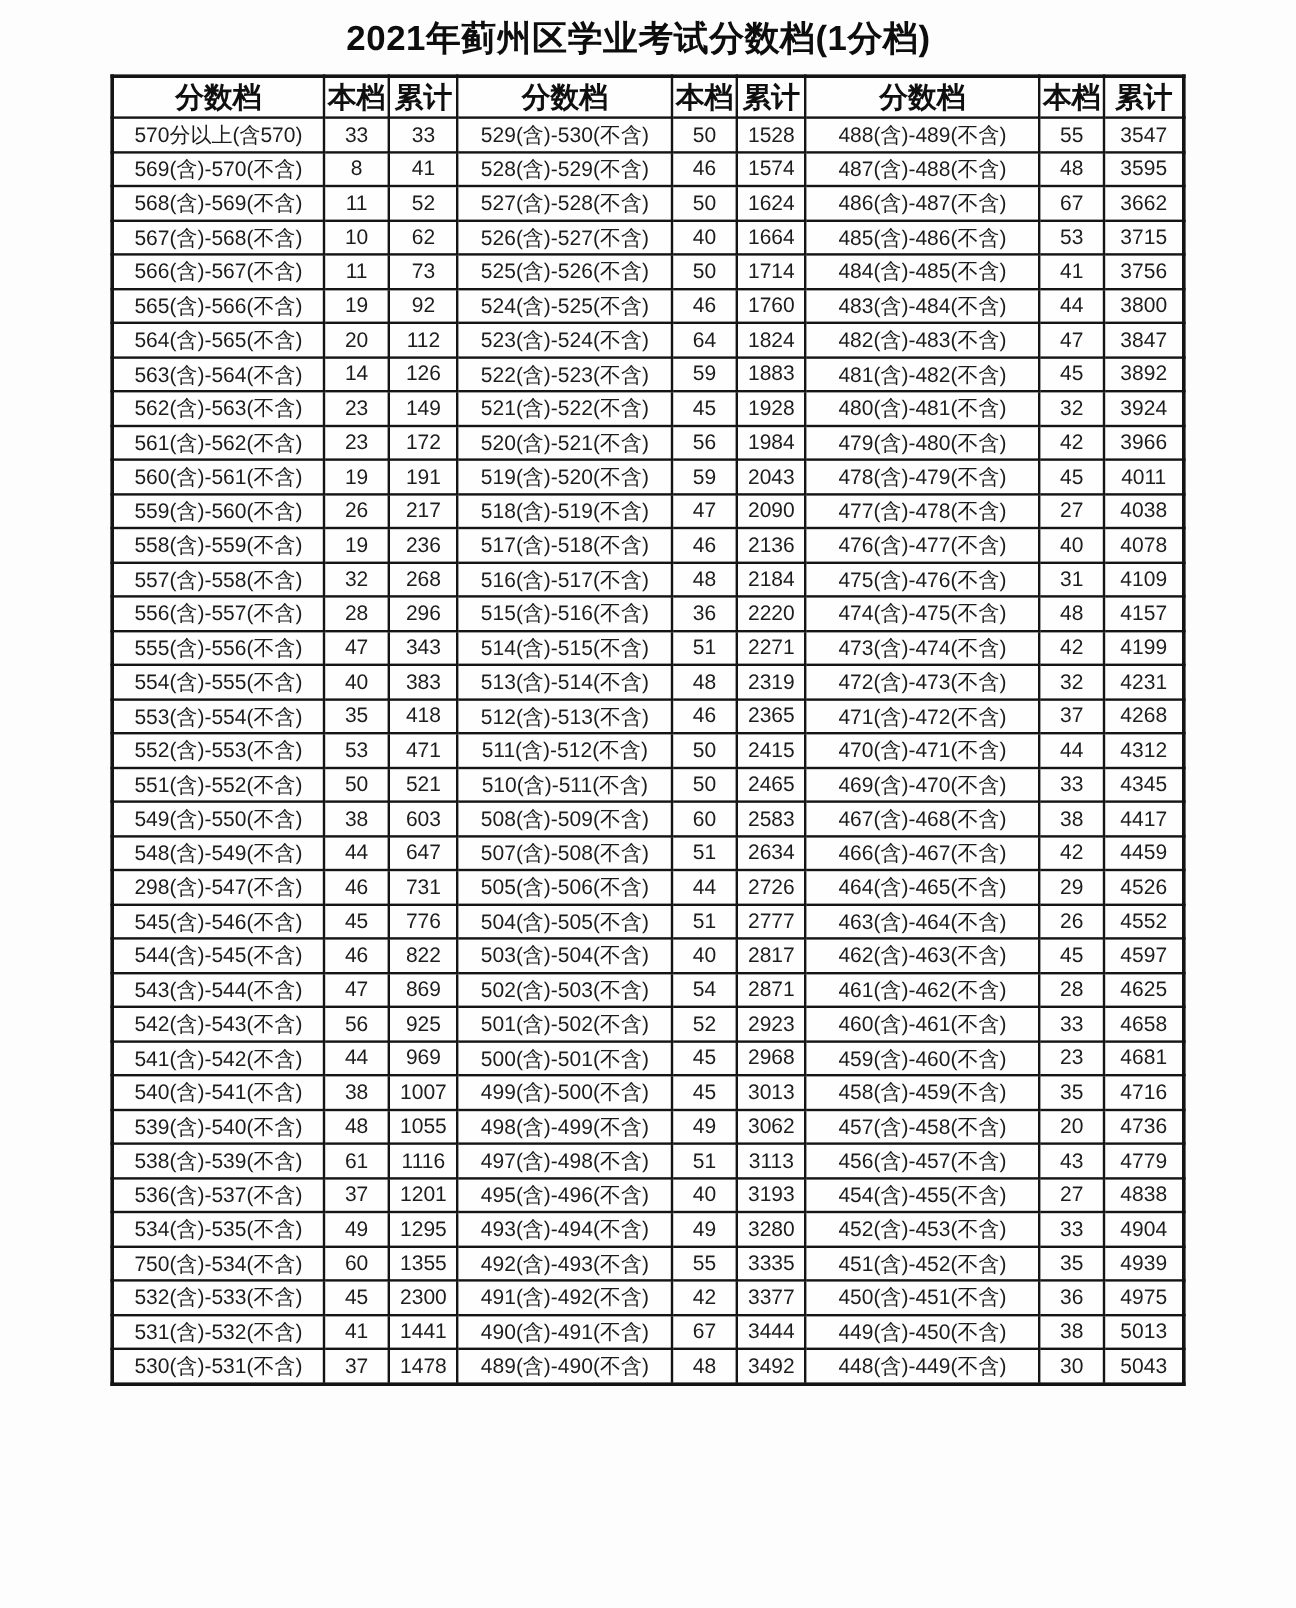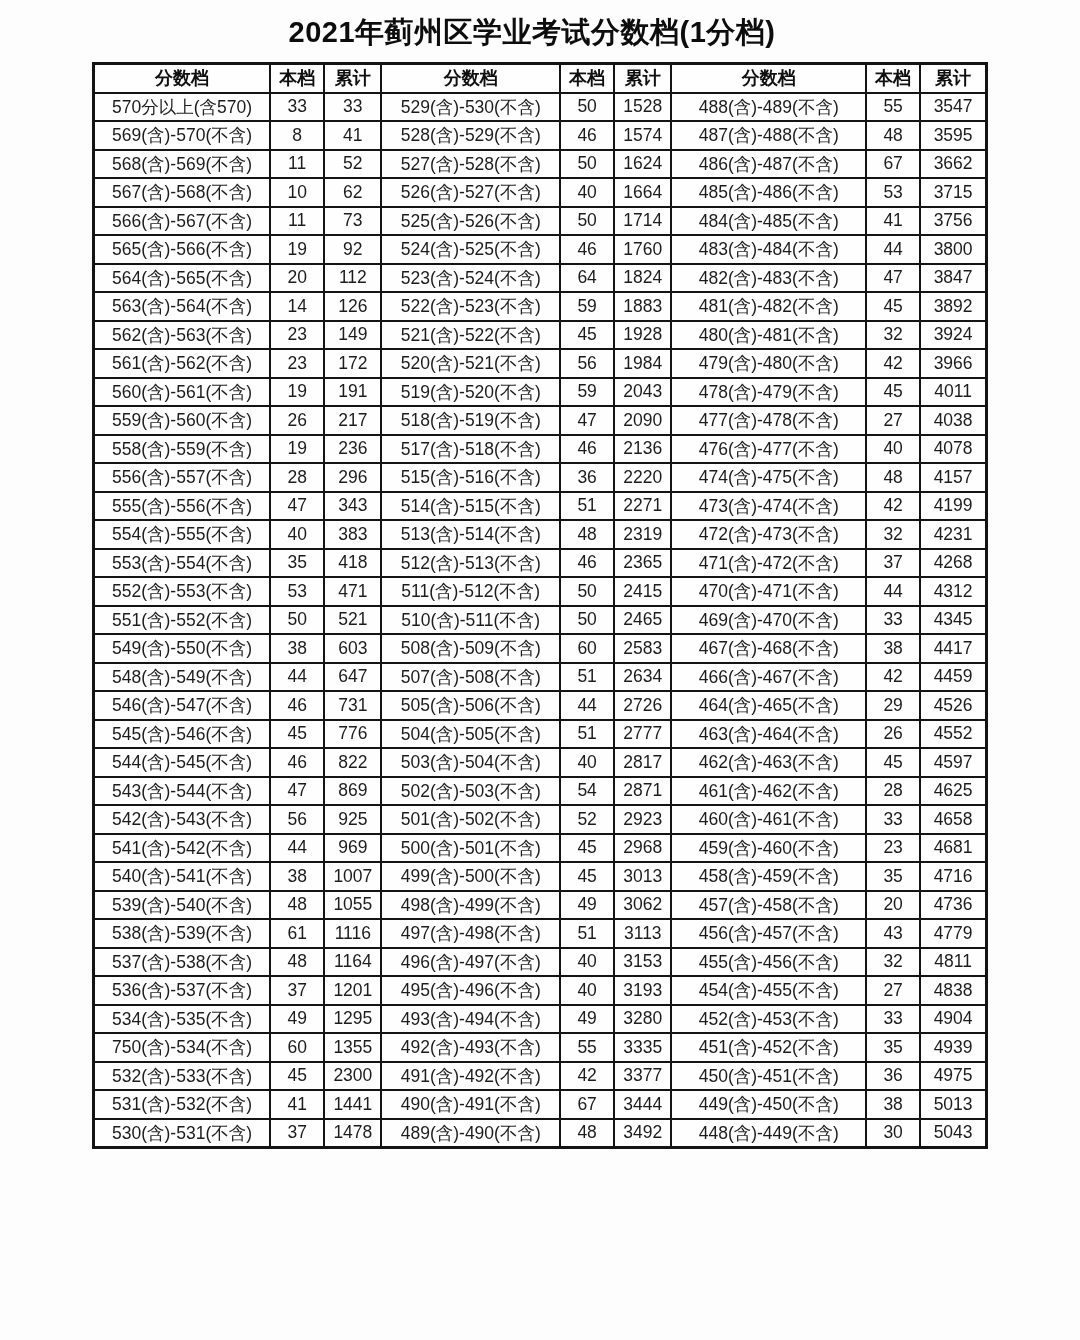--- a/index.html
+++ b/index.html
@@ -36,21 +36,21 @@
   .score-table th, .score-table td {
     border: 2px solid #141414;
     text-align: center;
     vertical-align: middle;
     padding: 0;
     height: 26.5px;
     overflow: hidden;
     white-space: nowrap;
   }
   .score-table th {
-    font-size: 18px;
+    font-size: 24px;
     font-weight: bold;
     color: #0f0f0f;
   }
   .score-table td {
     font-size: 17.5px;
     font-weight: normal;
     color: #1c1c1c;
   }
   col.c-range  { width: 176px; }
   col.c-range2 { width: 178px; }
@@ -228,20 +228,31 @@
           <td>19</td>
           <td>236</td>
           <td>517(含)-518(不含)</td>
           <td>46</td>
           <td>2136</td>
           <td>476(含)-477(不含)</td>
           <td>40</td>
           <td>4078</td>
         </tr>
         <tr>
+          <td>557(含)-558(不含)</td>
+          <td>32</td>
+          <td>268</td>
+          <td>516(含)-517(不含)</td>
+          <td>48</td>
+          <td>2184</td>
+          <td>475(含)-476(不含)</td>
+          <td>31</td>
+          <td>4109</td>
+        </tr>
+        <tr>
           <td>556(含)-557(不含)</td>
           <td>28</td>
           <td>296</td>
           <td>515(含)-516(不含)</td>
           <td>36</td>
           <td>2220</td>
           <td>474(含)-475(不含)</td>
           <td>48</td>
           <td>4157</td>
         </tr>
@@ -316,21 +327,21 @@
           <td>44</td>
           <td>647</td>
           <td>507(含)-508(不含)</td>
           <td>51</td>
           <td>2634</td>
           <td>466(含)-467(不含)</td>
           <td>42</td>
           <td>4459</td>
         </tr>
         <tr>
-          <td>546(含)-547(不含)</td>
+          <td>298(含)-547(不含)</td>
           <td>46</td>
           <td>731</td>
           <td>505(含)-506(不含)</td>
           <td>44</td>
           <td>2726</td>
           <td>464(含)-465(不含)</td>
           <td>29</td>
           <td>4526</td>
         </tr>
         <tr>
@@ -415,31 +426,20 @@
           <td>61</td>
           <td>1116</td>
           <td>497(含)-498(不含)</td>
           <td>51</td>
           <td>3113</td>
           <td>456(含)-457(不含)</td>
           <td>43</td>
           <td>4779</td>
         </tr>
         <tr>
-          <td>537(含)-538(不含)</td>
-          <td>48</td>
-          <td>1164</td>
-          <td>496(含)-497(不含)</td>
-          <td>40</td>
-          <td>3153</td>
-          <td>455(含)-456(不含)</td>
-          <td>32</td>
-          <td>4811</td>
-        </tr>
-        <tr>
           <td>536(含)-537(不含)</td>
           <td>37</td>
           <td>1201</td>
           <td>495(含)-496(不含)</td>
           <td>40</td>
           <td>3193</td>
           <td>454(含)-455(不含)</td>
           <td>27</td>
           <td>4838</td>
         </tr>

